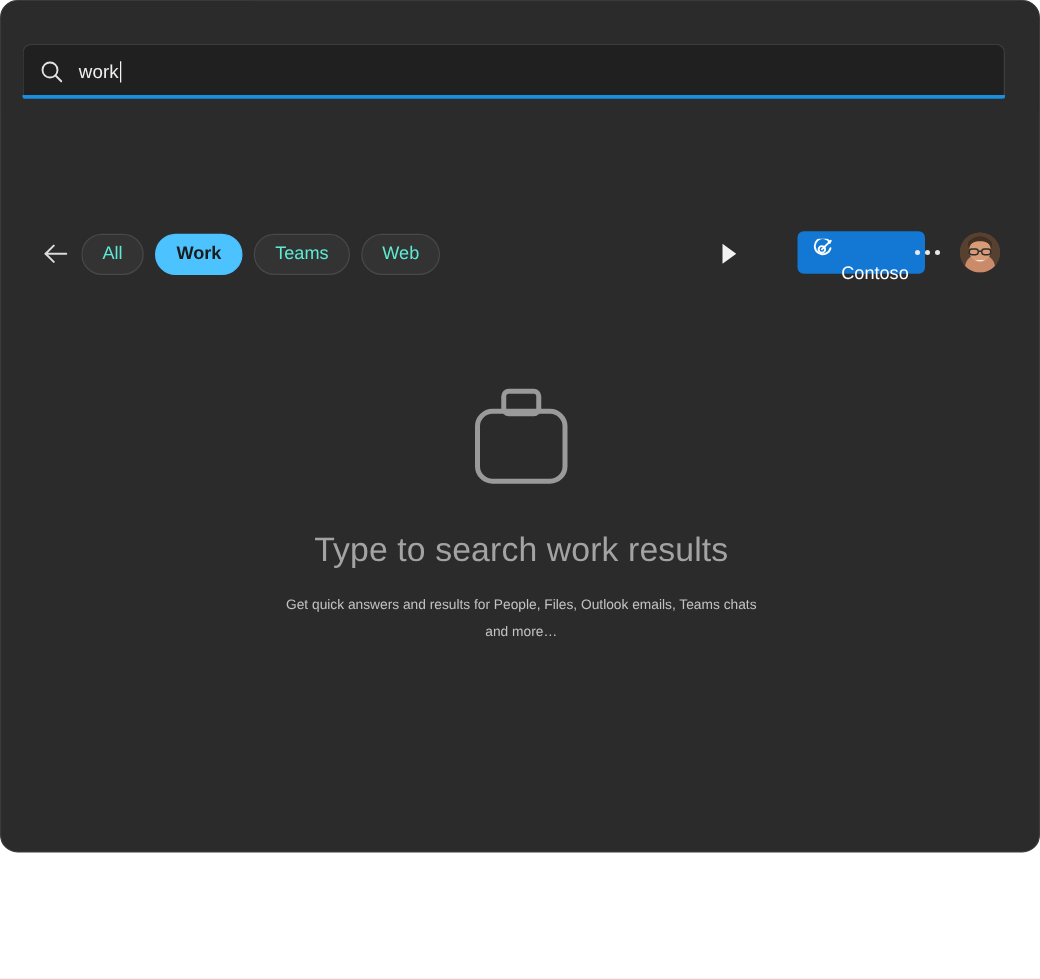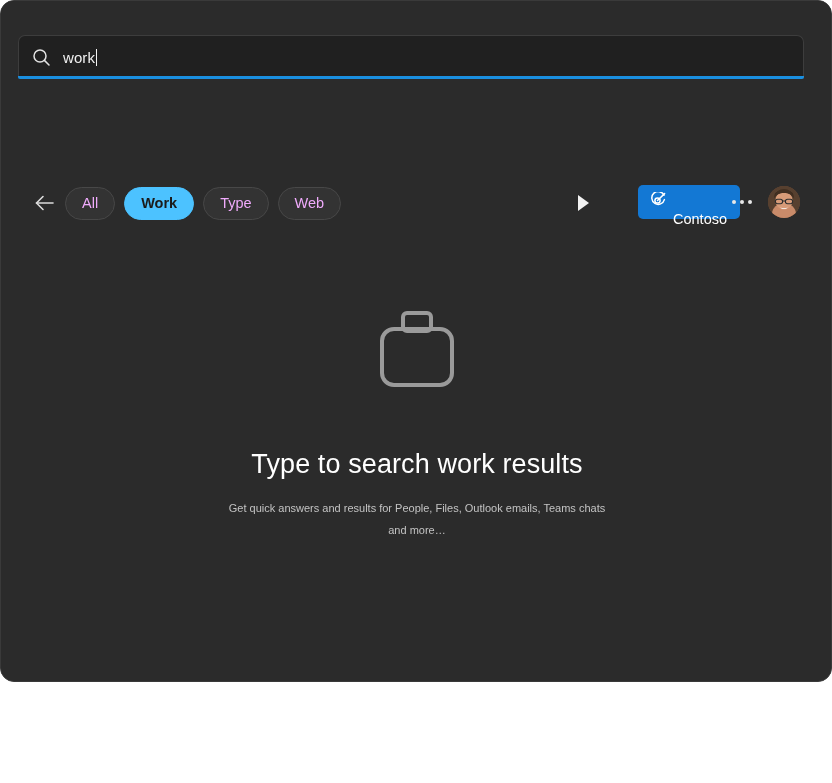--- a/index.html
+++ b/index.html
@@ -120,21 +120,21 @@
     align-items: center;
     gap: 9px;
     height: 36px;
   }
   .chip {
     height: 33px;
     padding: 0 16px;
     border-radius: 17px;
     background: #333333;
     border: 1px solid #484848;
-    color: #f0abfc;
+    color: #5eead4;
     font-size: 14.5px;
     display: flex;
     align-items: center;
     justify-content: center;
     box-sizing: border-box;
     white-space: nowrap;
     flex: none;
   }
   .chip.active {
     background: #4cc2ff;
@@ -216,23 +216,23 @@
     width: 832px;
     text-align: center;
   }
   #briefcase-wrap {
     height: 96px;
     display: flex;
     align-items: center;
     justify-content: center;
   }
   #empty-title {
-    margin-top: 52px;
+    margin-top: 28px;
     font-size: 27px;
-    color: #ffffff;
+    color: #a3a3a3;
     letter-spacing: 0.1px;
   }
   #empty-subtitle {
     margin: 17px auto 0;
     width: 396px;
     font-size: 11px;
     line-height: 22px;
     color: #c3c3c3;
   }
 </style>
@@ -266,21 +266,21 @@
 
     <div id="chips-viewport">
       <div id="chips-row">
         <div class="chip">
           <span>All</span>
         </div>
         <div class="chip active">
           <span>Work</span>
         </div>
         <div class="chip">
-          <span>Type</span>
+          <span>Teams</span>
         </div>
         <div class="chip">
           <span>Web</span>
         </div>
 
       </div>
     </div>
 
     <div id="chips-next">
       <div class="tri-right"></div>

